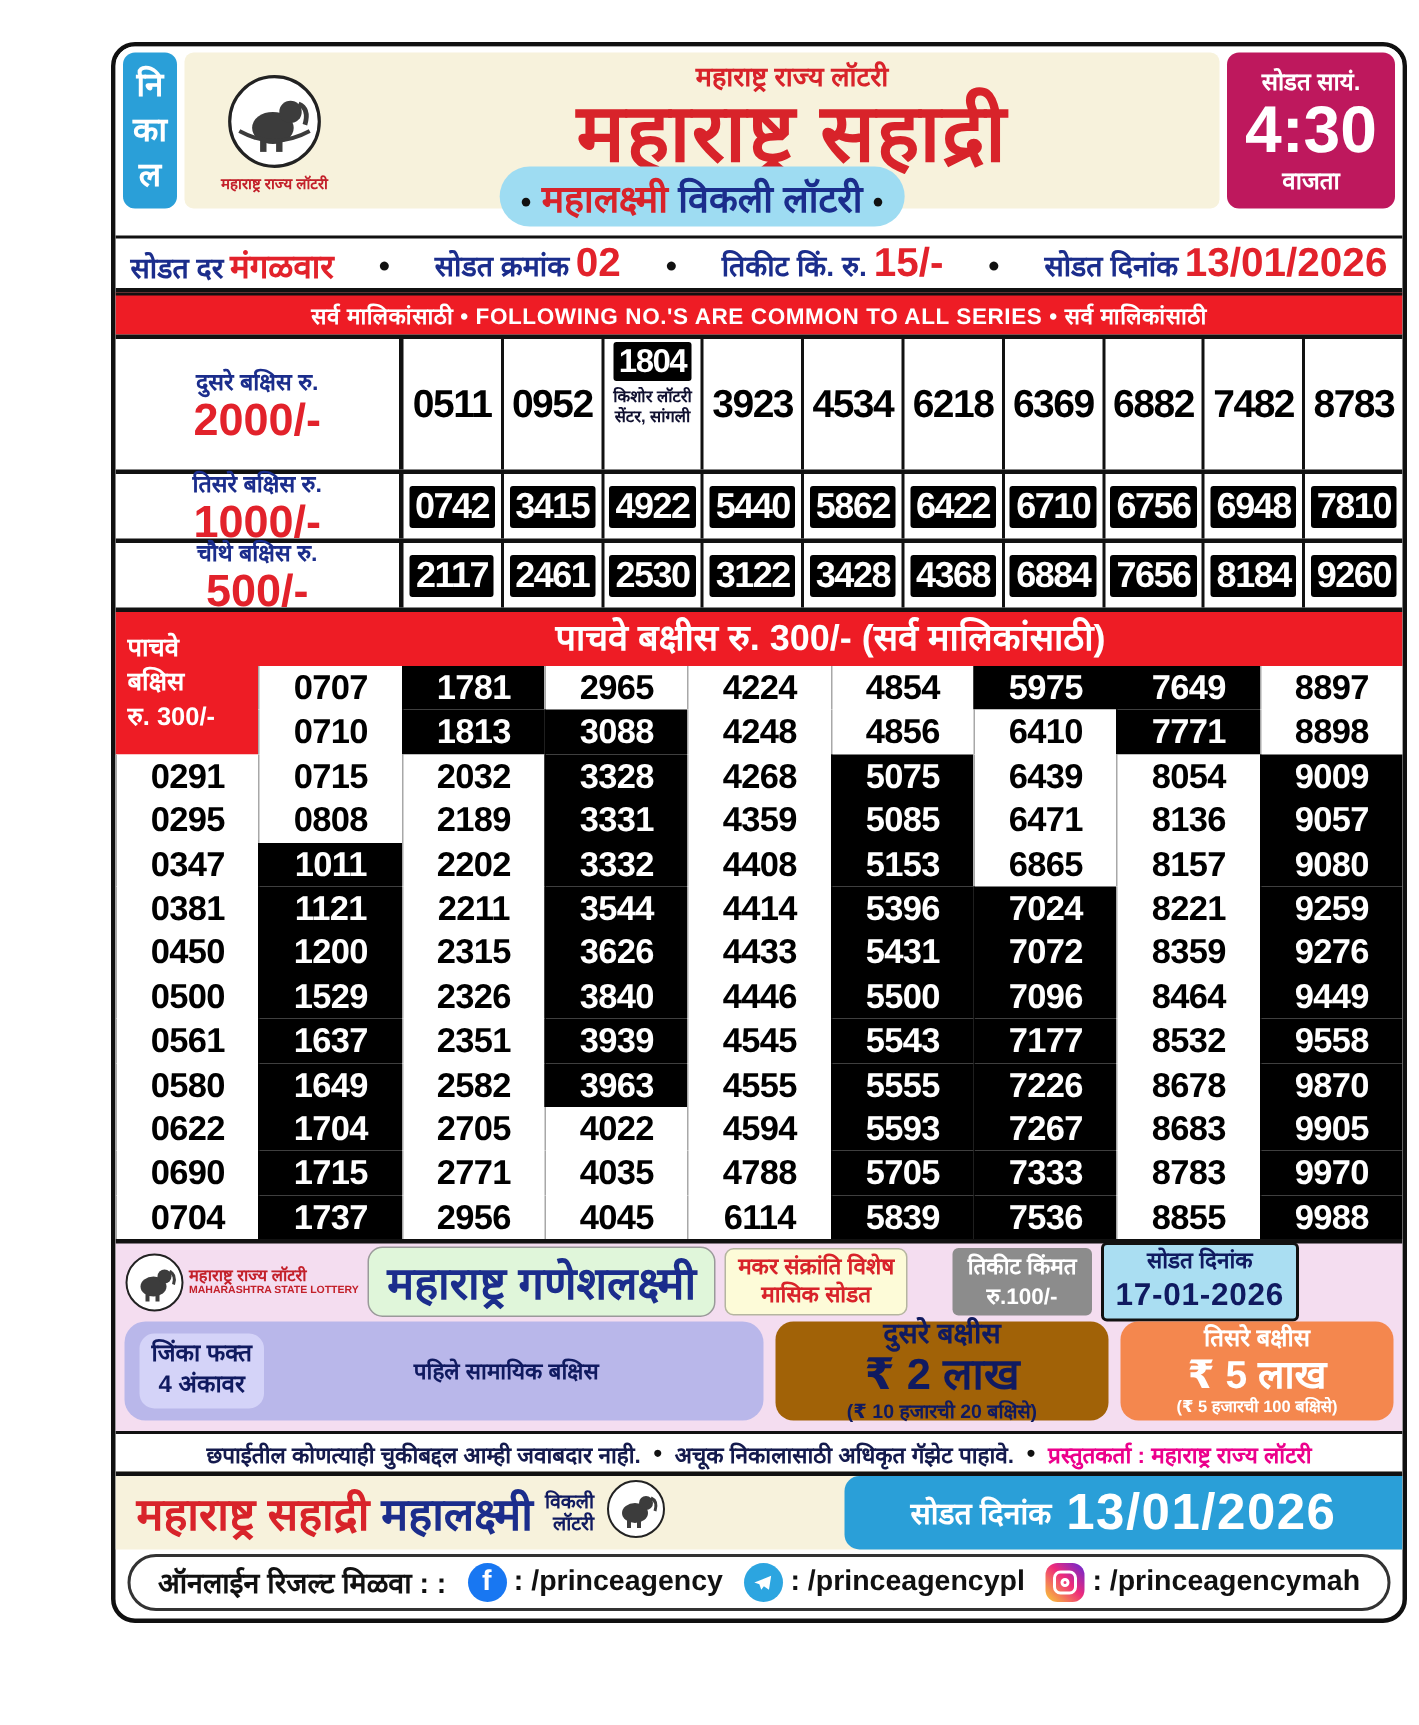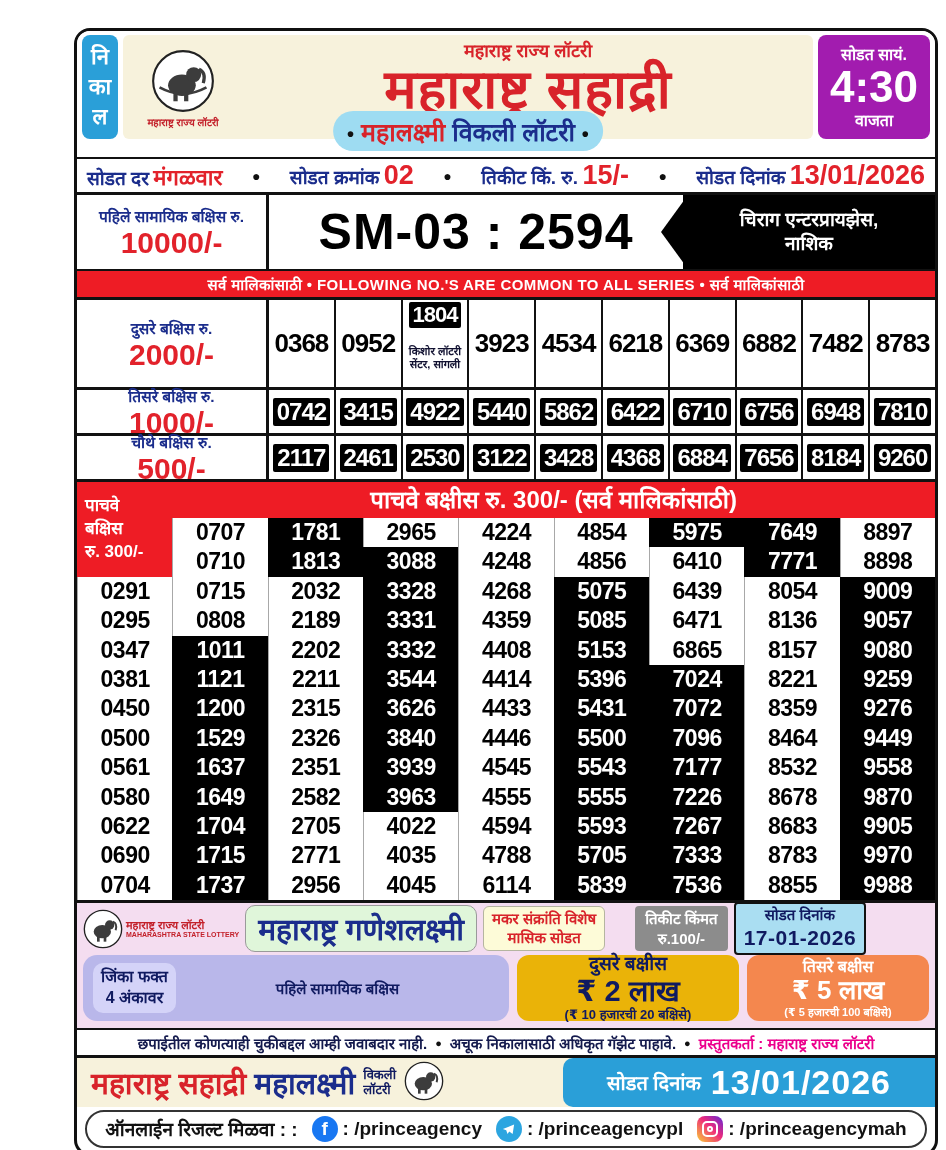--- a/index.html
+++ b/index.html
@@ -21,21 +21,21 @@
     align-items: center; justify-content: center; line-height: 1.35; height: 104px;
   }
   .hdr-main { flex: 1; background: #f7f2dc; border-radius: 6px; height: 104px; display: flex; position: relative; }
   .logo-block { width: 120px; display: flex; flex-direction: column; align-items: center; justify-content: center; padding-top: 4px; }
   .logo-circle { width: 64px; height: 64px; }
   .logo-cap { font-size: 10px; font-weight: bold; color: #c3202a; margin-top: 2px; white-space: nowrap; }
   .hdr-center { flex: 1; text-align: center; padding-top: 3px; }
   .org-line { color: #d8232a; font-weight: bold; font-size: 18px; }
   .big-title { color: #d8232a; font-weight: 800; font-size: 54px; line-height: 1.0; letter-spacing: 1px; }
   .timebox {
-    width: 112px; background: #a21caf; border-radius: 8px; color: #fff; height: 104px;
+    width: 112px; background: #be185d; border-radius: 8px; color: #fff; height: 104px;
     display: flex; flex-direction: column; align-items: center; justify-content: center; text-align: center;
   }
   .timebox .t1 { font-size: 16px; font-weight: bold; }
   .timebox .t2 { font-size: 44px; font-weight: 800; line-height: 1.0; }
   .timebox .t3 { font-size: 16px; font-weight: bold; }
   .pill {
     position: absolute; left: 50%; transform: translateX(-50%); bottom: -12px;
     background: #9edcf2; border-radius: 20px; padding: 3px 14px;
     font-size: 25px; font-weight: bold; white-space: nowrap; z-index: 5;
   }
@@ -68,21 +68,21 @@
   .prize-row { display: flex; border-top: 3px solid #111; }
   .prize-row .nums { flex: 1; display: flex; }
   .num-cell { flex: 1; border-left: 2px solid #111; display: flex; align-items: center; justify-content: center; font-size: 26px; font-weight: 800; color: #000; letter-spacing: -1px; }
   .nums .num-cell:first-child { border-left: none; }
   .row-2000 { height: 90px; }
   .row-1000, .row-500 { height: 46px; }
   .chip { background: #000; color: #fff; padding: 0px 4px; border-radius: 2px; font-weight: 800; letter-spacing: -1px; }
   .chip-cell .chip { font-size: 24px; }
   .has-agent { flex-direction: column; justify-content: flex-start; padding-top: 2px; }
   .has-agent .chip { font-size: 22px; }
-  .agent-small { font-size: 11px; font-weight: bold; color: #101030; text-align: center; line-height: 1.2; letter-spacing: 0; margin-top: 17px; }
+  .agent-small { font-size: 11px; font-weight: bold; color: #101030; text-align: center; line-height: 1.2; letter-spacing: 0; margin-top: 5px; }
   
   .fg { display: grid; grid-template-columns: repeat(9, 1fr); grid-template-rows: 36px repeat(13, 29.4px); border-top: 3px solid #111; }
   .fg-label { grid-row: 1 / 4; grid-column: 1; background: #ee1c25; color: #fff; font-weight: bold; font-size: 17px; display: flex; flex-direction: column; justify-content: center; padding-left: 8px; line-height: 1.35; }
   .fg-header { grid-row: 1; grid-column: 2 / 10; background: #ee1c25; color: #fff; font-weight: bold; font-size: 24px; text-align: center; line-height: 36px; white-space: nowrap; }
   .fg-cell { text-align: center; font-size: 23px; font-weight: 800; line-height: 29.4px; color: #000; background: #fff; border-left: 1px solid #a8a8a8; letter-spacing: -0.5px; }
   .fg-cell.hl { background: #000; color: #fff; border-left-color: #000; }
   
   .promo1 { border-top: 3px solid #111; background: #f4ddf0; height: 54px; display: flex; align-items: center; gap: 6px; padding: 0 6px; }
   .promo-logo { display: flex; align-items: center; gap: 3px; }
   .promo-logo svg { width: 40px; height: 40px; }
@@ -96,39 +96,39 @@
   .pdate-box .d { font-size: 21px; letter-spacing: 0.5px; text-align: right; }
   
   .promo2 { background: #f4ddf0; height: 74px; display: flex; align-items: center; gap: 8px; padding: 0 6px 6px 6px; }
   .mega-box { flex: 1; background: #b9b7ea; border-radius: 14px; height: 66px; display: flex; align-items: center; padding: 0 10px; position: relative; }
   .win-pill { background: #d4d3f8; border-radius: 10px; color: #101a60; font-weight: 800; font-size: 16px; text-align: center; line-height: 1.3; padding: 4px 8px; white-space: nowrap; }
   .mega-center { flex: 1; text-align: center; }
   .mega-caption { color: #101a60; font-weight: 800; font-size: 15px; line-height: 1; }
   .mega-amount { color: #f4611e; font-weight: 800; font-size: 46px; line-height: 1.0; text-shadow: 2px 2px 0 #fff, -2px -2px 0 #fff, 2px -2px 0 #fff, -2px 2px 0 #fff; letter-spacing: 2px; white-space: nowrap; }
   .mega-amount .rs { font-size: 34px; }
   .side-box { border-radius: 12px; height: 66px; display: flex; flex-direction: column; align-items: center; justify-content: center; text-align: center; line-height: 1.15; padding: 0 10px; white-space: nowrap; }
-  .second-box { background: #eab308; color: #101a60; width: 222px; }
+  .second-box { background: #a16207; color: #101a60; width: 222px; }
   .second-box .st { font-weight: 800; font-size: 19px; }
   .second-box .sa { font-weight: 800; font-size: 29px; }
   .second-box .sn { font-weight: bold; font-size: 13px; }
   .third-box { background: #f4874e; color: #fff; width: 182px; }
   .third-box .st { font-weight: 800; font-size: 16px; }
   .third-box .sa { font-weight: 800; font-size: 26px; }
   .third-box .sn { font-weight: bold; font-size: 11px; }
   
   .disc { border-top: 2px solid #111; height: 27px; display: flex; align-items: center; justify-content: center; gap: 8px; font-weight: bold; font-size: 15px; white-space: nowrap; }
   .disc .navy { color: #141a4d; }
   .disc .mag { color: #ec008c; }
   .disc .sep { color: #111; font-size: 11px; }
   
   .footer { border-top: 3px solid #111; height: 52px; display: flex; background: #f7f2dc; }
   .f-left { flex: 1; display: flex; align-items: center; gap: 8px; padding-left: 14px; }
   .f-red { color: #d8232a; font-weight: 800; font-size: 30px; white-space: nowrap; }
   .f-navy { color: #1b2d8c; font-weight: 800; font-size: 30px; white-space: nowrap; }
-  .f-small { color: #101a60; font-weight: bold; font-size: 13px; line-height: 1.15; text-align: left; }
+  .f-small { color: #101a60; font-weight: bold; font-size: 13px; line-height: 1.15; text-align: right; }
   .f-logo svg { width: 40px; height: 40px; }
   .f-right { width: 372px; background: #2a9fd8; border-radius: 10px 0 0 10px; display: flex; align-items: center; justify-content: center; gap: 10px; color: #fff; }
   .f-right .lbl { font-weight: bold; font-size: 20px; }
   .f-right .dt { font-weight: 800; font-size: 34px; letter-spacing: 1px; }
   
   .social-row { height: 46px; display: flex; align-items: center; justify-content: center; padding: 3px 8px 5px 8px; }
   .social-capsule { border: 2px solid #333; border-radius: 20px; width: 100%; height: 38px; display: flex; align-items: center; justify-content: center; gap: 14px; white-space: nowrap; }
   .soc-prefix { font-weight: 800; font-size: 19px; color: #111; }
   .soc-item { display: flex; align-items: center; gap: 5px; font-weight: 800; font-size: 19px; color: #111; }
   .fb-icon { width: 26px; height: 26px; border-radius: 50%; background: #1877f2; color: #fff; font-weight: 800; font-size: 19px; display: flex; align-items: center; justify-content: center; }
@@ -188,50 +188,36 @@
     <span><span class="info-label">सोडत क्रमांक</span>
       <span class="info-value big">02</span></span>
     <span class="info-sep">●</span>
     <span><span class="info-label">तिकीट किं. रु.</span>
       <span class="info-value big">15/-</span></span>
     <span class="info-sep">●</span>
     <span><span class="info-label">सोडत दिनांक</span>
       <span class="info-value big">13/01/2026</span></span>
   </div>
 
-  <div class="fp-row">
-    <div class="prize-label">
-      <div class="pl1">पहिले सामायिक बक्षिस रु.</div>
-      <div class="pl2">10000/-</div>
-    </div>
-    <div class="fp-number">SM-03 : 2594</div>
-    <div class="agent-wrap">
-      <div class="agent-arrow"></div>
-      <div class="agent-box">
-        <div>चिराग एन्टरप्रायझेस,</div>
-        <div>नाशिक</div>
-      </div>
-    </div>
-  </div>
 
   <div class="band">
     <span>सर्व मालिकांसाठी</span>
     <span>•</span>
     <span>FOLLOWING NO.'S ARE COMMON TO ALL SERIES</span>
     <span>•</span>
     <span>सर्व मालिकांसाठी</span>
   </div>
 
   <div class="prize-row row-2000">
     <div class="prize-label">
       <div class="pl1">दुसरे बक्षिस रु.</div>
       <div class="pl2">2000/-</div>
     </div>
     <div class="nums">
-        <div class="num-cell">0368</div>
+        <div class="num-cell">0511</div>
         <div class="num-cell">0952</div>
         <div class="num-cell has-agent">
           <div class="chip">1804</div>
           <div class="agent-small">किशोर लॉटरी सेंटर, सांगली</div>
         </div>
         <div class="num-cell">3923</div>
         <div class="num-cell">4534</div>
         <div class="num-cell">6218</div>
         <div class="num-cell">6369</div>
         <div class="num-cell">6882</div>

